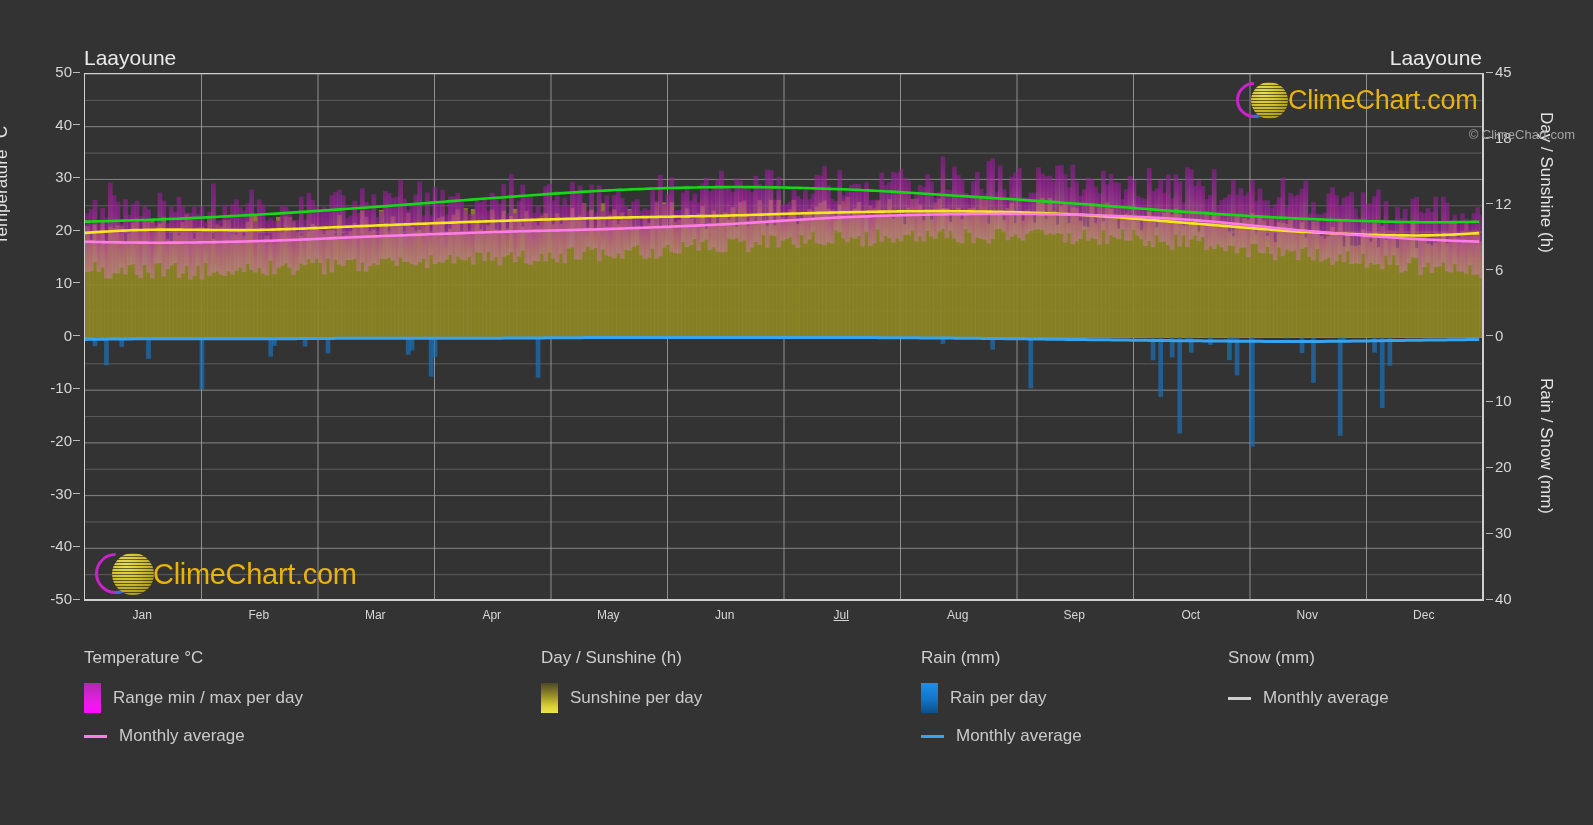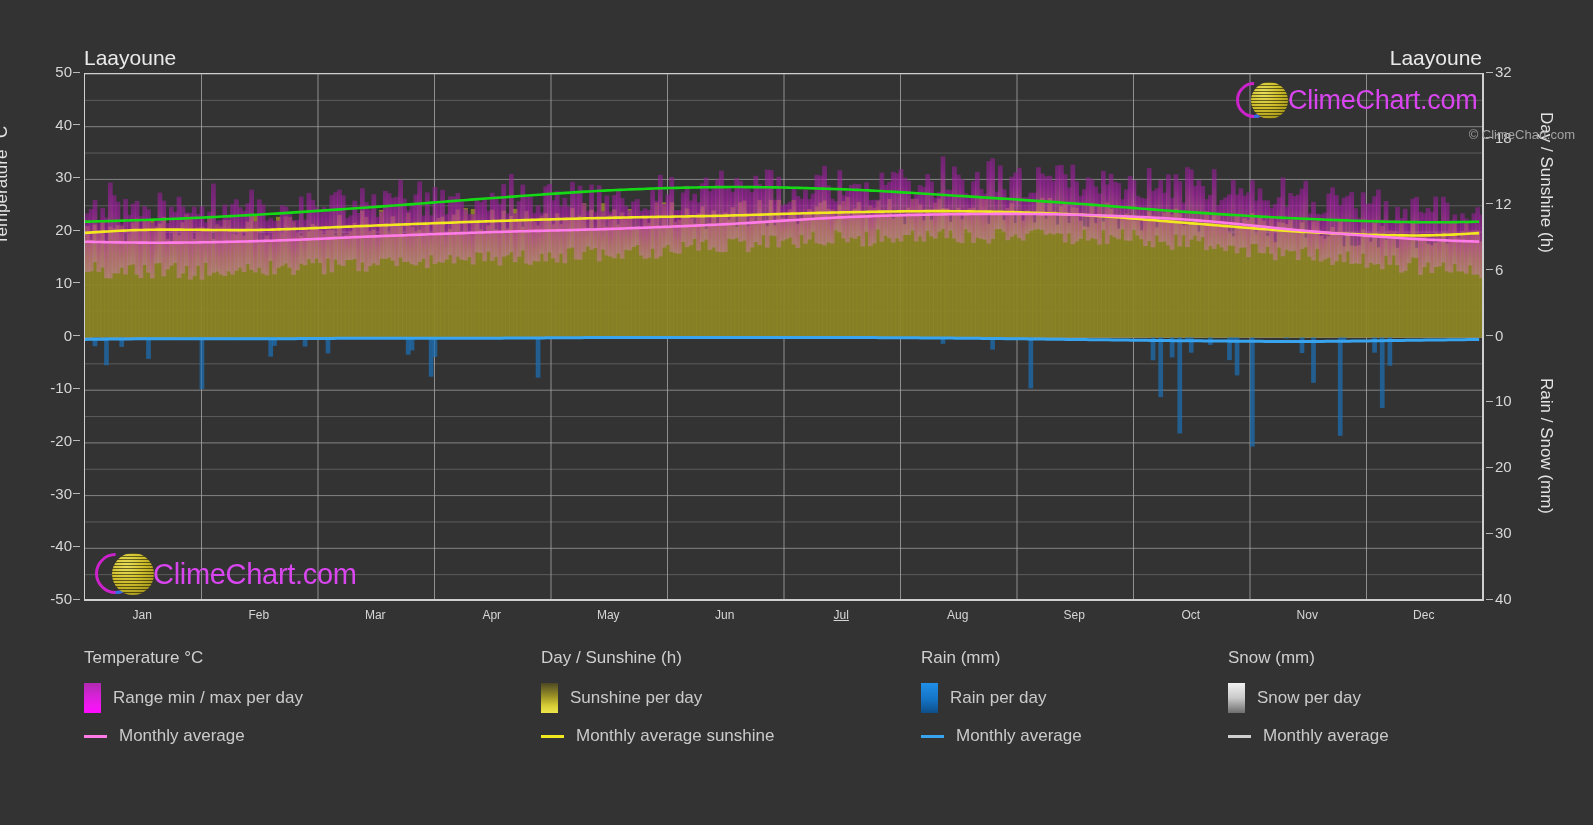--- a/index.html
+++ b/index.html
@@ -83,21 +83,21 @@
     border: 3px solid #2f6fe0;
     border-top-color: transparent; border-left-color: transparent; border-right-color: transparent;
     transform: rotate(-45deg);
   }
   .logo .ball {
     position: absolute; border-radius: 50%;
     background:
       repeating-linear-gradient(to bottom, rgba(0,0,0,.55) 0 1px, rgba(0,0,0,0) 1px 3px),
       radial-gradient(circle at 34% 30%, #e8e05a 0%, #cdbc2a 45%, #8e8118 100%);
   }
-  .logo .wordmark { color: #d946ef; letter-spacing: -.3px; }
+  .logo .wordmark { color: #eab308; letter-spacing: -.3px; }
 
   
   #legend { position: absolute; left: 0; top: 648px; width: 1593px; height: 177px; }
   .lg-col { position: absolute; top: 0; }
   .lg-head { color: #cfcfcf; font-size: 17px; margin-bottom: 11px; }
   .lg-row { display: flex; align-items: center; height: 38px; }
   .lg-sw { width: 17px; height: 30px; margin-right: 12px; flex: none; }
   .lg-line { width: 23px; height: 3px; margin-right: 12px; margin-left: 0px; flex: none; }
   .lg-txt { color: #cacaca; font-size: 17px; }
   .copyright { position: absolute; right: 18px; top: 127px; color: #a3a3a3; font-size: 13px; }
@@ -955,21 +955,21 @@
       <div class="ytick-l" style="left: 22px; top: 221.1px;"><span>20</span><span class="tk"></span></div>
       <div class="ytick-l" style="left: 22px; top: 273.8px;"><span>10</span><span class="tk"></span></div>
       <div class="ytick-l" style="left: 22px; top: 326.5px;"><span>0</span><span class="tk"></span></div>
       <div class="ytick-l" style="left: 22px; top: 379.2px;"><span>-10</span><span class="tk"></span></div>
       <div class="ytick-l" style="left: 22px; top: 431.9px;"><span>-20</span><span class="tk"></span></div>
       <div class="ytick-l" style="left: 22px; top: 484.6px;"><span>-30</span><span class="tk"></span></div>
       <div class="ytick-l" style="left: 22px; top: 537.3px;"><span>-40</span><span class="tk"></span></div>
       <div class="ytick-l" style="left: 22px; top: 590px;"><span>-50</span><span class="tk"></span></div>
     </div>
   <div id="right-ticks">
-      <div class="ytick-r" style="left: 1495px; top: 63px;"><span>32</span><span class="tk"></span></div>
+      <div class="ytick-r" style="left: 1495px; top: 63px;"><span>45</span><span class="tk"></span></div>
       <div class="ytick-r" style="left: 1495px; top: 128.875px;"><span>18</span><span class="tk"></span></div>
       <div class="ytick-r" style="left: 1495px; top: 194.75px;"><span>12</span><span class="tk"></span></div>
       <div class="ytick-r" style="left: 1495px; top: 260.625px;"><span>6</span><span class="tk"></span></div>
       <div class="ytick-r" style="left: 1495px; top: 326.5px;"><span>0</span><span class="tk"></span></div>
       <div class="ytick-r" style="left: 1495px; top: 392.375px;"><span>10</span><span class="tk"></span></div>
       <div class="ytick-r" style="left: 1495px; top: 458.25px;"><span>20</span><span class="tk"></span></div>
       <div class="ytick-r" style="left: 1495px; top: 524.125px;"><span>30</span><span class="tk"></span></div>
       <div class="ytick-r" style="left: 1495px; top: 590px;"><span>40</span><span class="tk"></span></div>
     </div>
   <div id="x-ticks">
@@ -1020,43 +1020,35 @@
           <span class="lg-line" style="background: rgb(255, 124, 232);"></span>
           <span class="lg-txt">Monthly average</span>
         </div>
       </div>
       <div class="lg-col" style="left: 541px;">
         <div class="lg-head">Day / Sunshine (h)</div>
         <div class="lg-row">
           <span class="lg-sw sw-sun"></span>
           <span class="lg-txt">Sunshine per day</span>
         </div>
-        <div class="lg-row">
-          <span class="lg-line" style="background: rgb(242, 232, 32);"></span>
-          <span class="lg-txt">Monthly average sunshine</span>
-        </div>
       </div>
       <div class="lg-col" style="left: 921px;">
         <div class="lg-head">Rain (mm)</div>
         <div class="lg-row">
           <span class="lg-sw sw-rain"></span>
           <span class="lg-txt">Rain per day</span>
         </div>
         <div class="lg-row">
           <span class="lg-line" style="background: rgb(56, 164, 240);"></span>
           <span class="lg-txt">Monthly average</span>
         </div>
       </div>
       <div class="lg-col" style="left: 1228px;">
         <div class="lg-head">Snow (mm)</div>
         <div class="lg-row">
-          <span class="lg-sw sw-snow"></span>
-          <span class="lg-txt">Snow per day</span>
-        </div>
-        <div class="lg-row">
           <span class="lg-line" style="background: rgb(207, 207, 207);"></span>
           <span class="lg-txt">Monthly average</span>
         </div>
       </div>
     </div>
   <div class="copyright">© ClimeChart.com</div>
 
 </div>
 
 </body></html>

